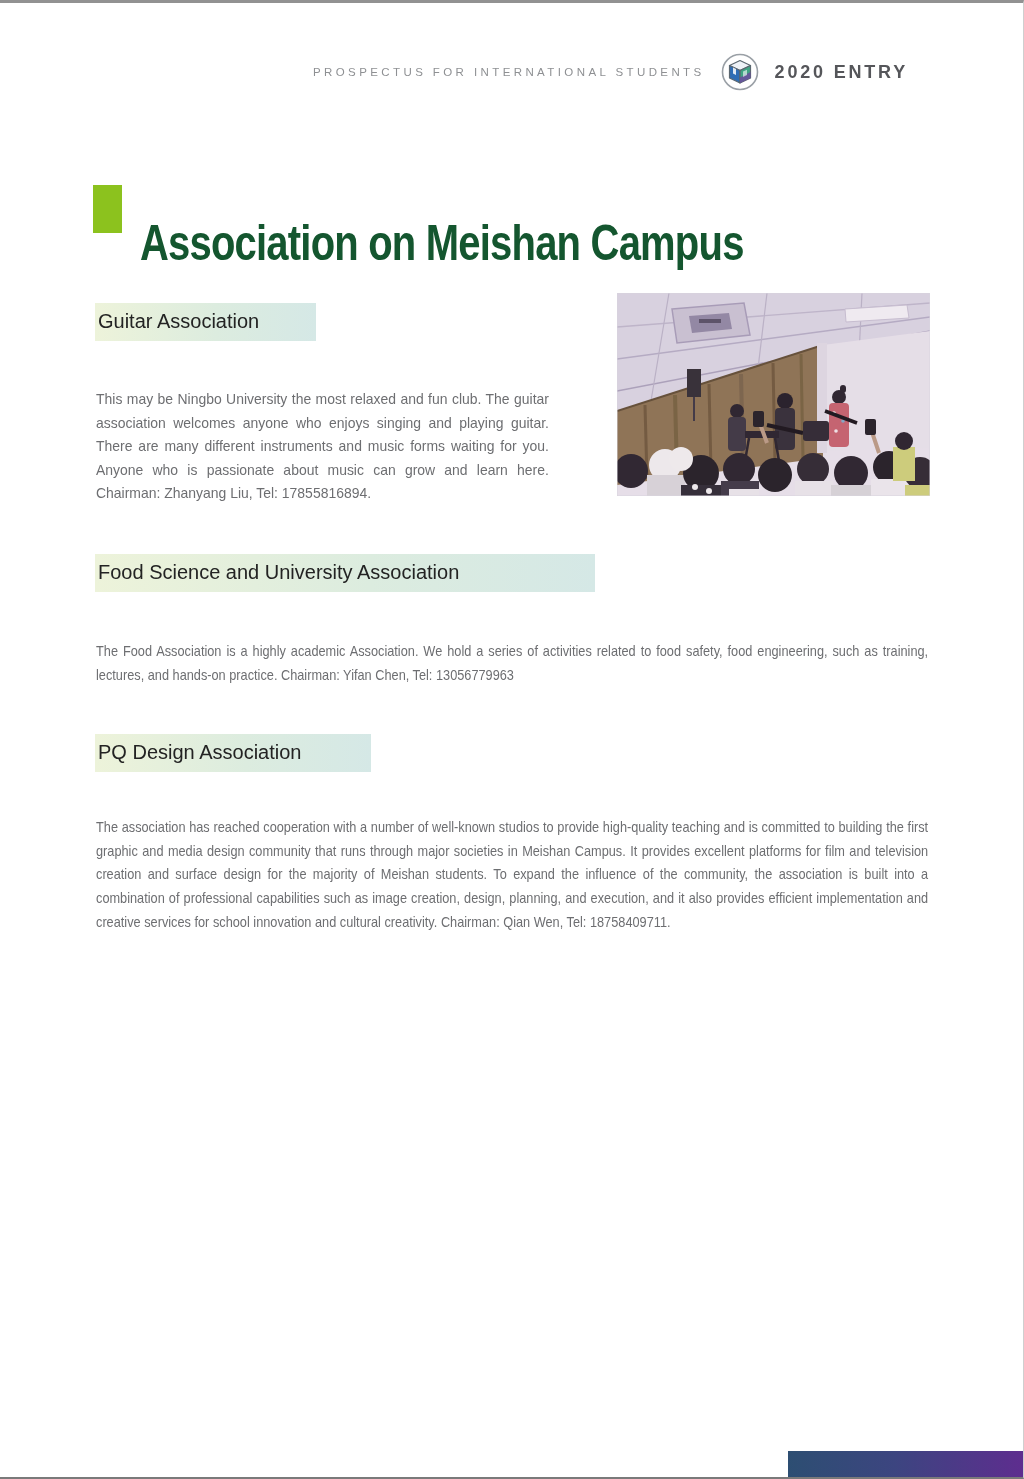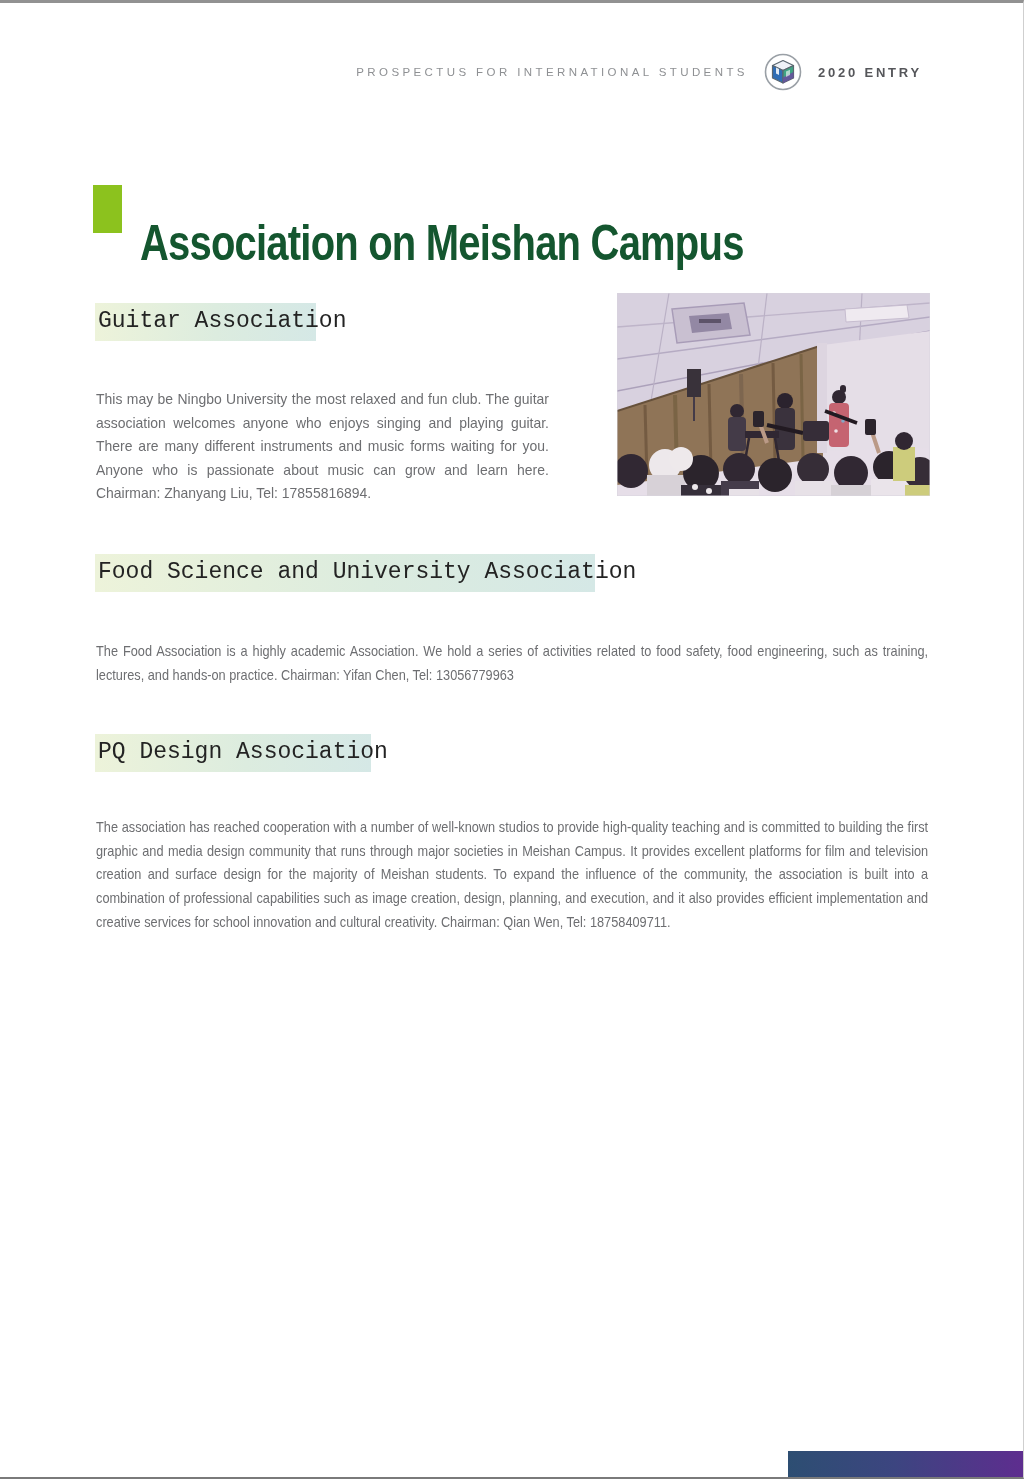--- a/index.html
+++ b/index.html
@@ -4,40 +4,39 @@
 <style>
   html,body { margin:0; padding:0; background:#ffffff; }
   .page {
     position:relative; width:1024px; height:1479px; box-sizing:border-box;
     background:#ffffff; overflow:hidden;
     border-top:3px solid #929292; border-bottom:2px solid #7a7a7a; border-right:1px solid #cfcfcf;
     font-family:"Liberation Sans", sans-serif;
   }
 
   
-  .header { position:absolute; top:50px; right:101px; display:flex; align-items:center; gap:16px;text-align:center; }
+  .header { position:absolute; top:50px; right:115px; display:flex; align-items:center; gap:16px;text-align:center; }
   .prospectus-label { font-size:11.5px; letter-spacing:3.4px; color:#8e9093; white-space:nowrap; }
   .logo-wrap { width:38px; height:38px; flex:0 0 auto; }
-  .entry-label { font-size:13px; letter-spacing:2.8px; color:#55565a; font-weight:bold; white-space:nowrap; }
+  .entry-label { font-size:18px; letter-spacing:2.8px; color:#55565a; font-weight:bold; white-space:nowrap; }
 
   
   .title-block { position:absolute; top:182px; left:93px; display:flex; align-items:flex-start; }
   .title-square { width:29px; height:48px; background:#8cc21e; flex:0 0 auto; }
   .page-title {
     margin-left:18px; font-size:50px; font-weight:bold; color:#14562f;
     line-height:48px; letter-spacing:-1px; white-space:nowrap;
     transform:scaleX(0.8); transform-origin:left top;
   }
 
   
   .sec-heading {
-    position:absolute; box-sizing:border-box; font-size:23px; color:#232323;
+    position:absolute; box-sizing:border-box; font-size:20px; color:#232323;
     padding:5px 10px 7px 3px; line-height:26px; white-space:nowrap;
     background:linear-gradient(90deg, #edf3da 0%, #dcecdf 55%, #d5e8e6 100%);
-    font-family:Liberation Mono, monospace;
   }
   .h-guitar { top:300px; left:95px; width:221px; }
   .h-food   { top:551px; left:95px; width:500px; }
   .h-pq     { top:731px; left:95px; width:276px; }
 
   
   .para { position:absolute; color:#6d6e71; text-align:justify; transform-origin:left top; }
   .p-guitar { top:369px; left:96px; width:487px; font-size:15px; line-height:23.5px; transform:scaleX(0.93); }
   .p-food   { top:621px; left:96px; width:979px; font-size:15px; line-height:23.5px; transform:scaleX(0.85); }
   .p-pq     { top:797px; left:96px; width:979px; font-size:15px; line-height:23.7px; transform:scaleX(0.85); }

